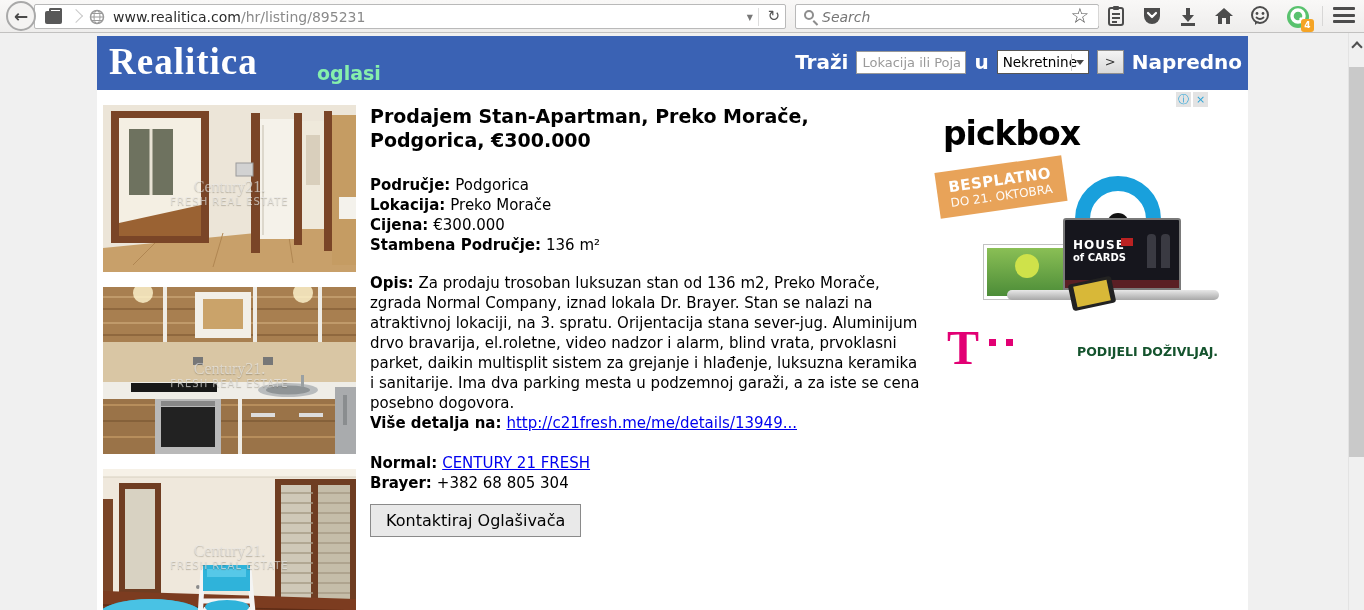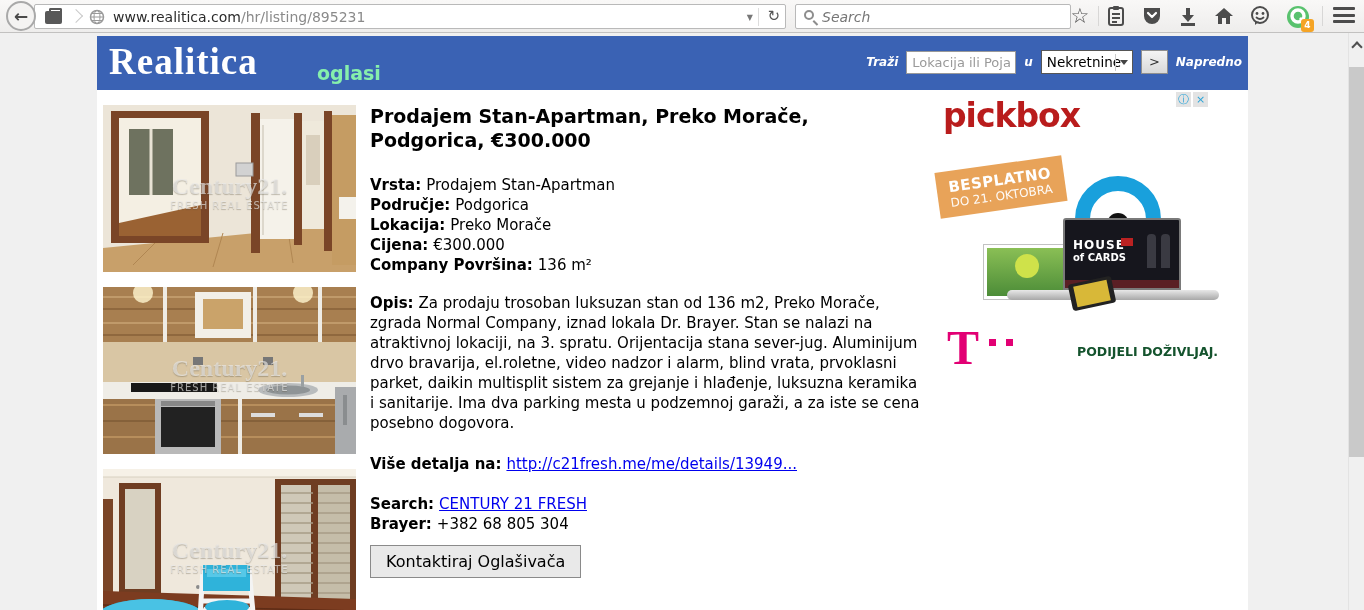--- a/index.html
+++ b/index.html
@@ -18,21 +18,21 @@
   .briefcase:before { content:""; position:absolute; left:4px; top:-3px; width:9px; height:4px;
                       border:2px solid #585858; border-bottom:none; border-radius:2px 2px 0 0; }
   .crumb-sep { position:absolute; left:36px; top:6px; width:10px; height:10px;
                border-top:1px solid #c9c9c9; border-right:1px solid #c9c9c9; transform:rotate(45deg); }
   .globe { position:absolute; left:54px; top:4px; }
   .url-text { position:absolute; left:78px; top:4px; font-size:14px; color:#2b2b2b; white-space:nowrap; }
   .url-text .path { color:#8a8a8a; }
   .url-drop { position:absolute; right:32px; top:8px; font-size:8px; color:#777; }
   .url-sep  { position:absolute; right:26px; top:3px; width:1px; height:18px; background:#ddd; }
   .reload   { position:absolute; right:5px; top:2px; font-size:15px; color:#555; }
-  .searchbox { position:absolute; left:795px; top:4px; width:276px; height:25px; background:#fff;
+  .searchbox { position:absolute; left:795px; top:4px; width:304px; height:25px; background:#fff;
                border:1px solid #b9b9b9; border-radius:2px; }
   .mag { position:absolute; left:8px; top:5px; width:10px; height:10px; border:2px solid #8d8d8d; border-radius:50%; }
   .mag:after { content:""; position:absolute; left:8px; top:8px; width:6px; height:2px; background:#8d8d8d;
                transform:rotate(45deg); transform-origin:0 0; }
   .searchbox input { position:absolute; left:26px; top:2px; width:225px; height:19px; border:none; outline:none;
                      font-family:"DejaVu Sans",sans-serif; font-size:14px; font-style:italic; color:#444; background:transparent; }
   .searchbox input::placeholder { color:#777; font-style:italic; }
   .tb-icon { position:absolute; top:5px; width:24px; height:24px; text-align:center; }
   .tb-sep  { position:absolute; top:6px; width:1px; height:20px; background:#d8d7d6; }
   .star-glyph { font-size:21px; color:#4c4c4c; line-height:22px; }
@@ -46,50 +46,50 @@
   #scrollbar { position:absolute; right:0; top:0; width:16px; height:577px; background:#f0f0f0; border-left:1px solid #e3e3e3; }
   .sb-up { position:absolute; left:4px; top:10px; width:8px; height:8px;
            border-top:2px solid #4f4f4f; border-left:2px solid #4f4f4f; transform:rotate(45deg); }
   .sb-thumb { position:absolute; left:0; top:34px; width:16px; height:390px; background:#c9c9c9; }
 
   #site-header { position:absolute; left:97px; top:3px; width:1151px; height:54px; background:#3a62b4; }
   .logo { position:absolute; left:12px; top:4px; font-family:"Liberation Serif",serif; font-weight:bold;
           font-size:37px; color:#fff; letter-spacing:1px; }
   .logo-tag { position:absolute; left:220px; top:26px; font-size:19px; font-weight:bold; color:#86efac; }
   .hdr-search { position:absolute; right:6px; top:14px; display:flex; align-items:center; gap:8px; }
-  .hdr-label { color:#fff; font-weight:bold; font-size:12px;font-style:italic; }
+  .hdr-label { color:#fff; font-weight:bold; font-size:20px; }
   .hdr-input { width:110px; height:23px; border:1px solid #999; font-size:13px; padding:0 5px;
                font-family:"DejaVu Sans",sans-serif; color:#444; }
   .hdr-input::placeholder { color:#9a9a9a; }
   .hdr-select { position:relative; width:92px; height:24px; background:#fff; border:1px solid #555;
                 font-size:13.5px; color:#000; line-height:22px; padding-left:5px; }
   .hdr-select .chev { position:absolute; right:4px; top:9px; width:0; height:0;
                       border-left:4px solid transparent; border-right:4px solid transparent; border-top:5px solid #444; }
   .hdr-select .chev-sep { position:absolute; right:16px; top:3px; width:1px; height:17px; background:#ccc; }
   .go-btn { width:27px; height:24px; background:linear-gradient(#f4f4f4,#d9d9d9); border:1px solid #8f8f8f;
             font-size:13px; color:#333; text-align:center; line-height:22px; }
 
   #content { position:absolute; left:97px; top:57px; width:1151px; height:520px; background:#fff; overflow:hidden; }
 
   
   .photos { position:absolute; left:6px; top:15px; width:253px; }
   .photo { width:253px; height:167px; margin-bottom:15px; position:relative; overflow:hidden; background:#ddd; }
   .photo svg { display:block; }
   .wm { position:absolute; left:0; right:0; top:52%; transform:translateY(-50%); text-align:center;
         color:rgba(235,235,235,.65); text-shadow:0 1px 1px rgba(90,80,60,.35); pointer-events:none; }
-  .wm .l1 { font-size:24px; font-weight:bold; font-family:"Liberation Serif",serif; }
+  .wm .l1 { font-size:16px; font-weight:normal; font-family:"Liberation Serif",serif; }
   .wm .l2 { font-size:10px; letter-spacing:1px; }
 
   
   .main { position:absolute; left:273px; top:0; width:858px; }
   .ad-box { float:right; width:303px; height:300px; margin:2px 0 8px 0; position:relative; background:#fff; }
   .adchoices { position:absolute; right:20px; top:0; display:flex; gap:2px; }
   .adchoices span { width:15px; height:15px; background:#e3e3e3; color:#2aa4d8; font-size:11px;
                     line-height:15px; text-align:center; display:inline-block; }
-  .pickbox { position:absolute; left:18px; top:4px; font-size:33px; font-weight:bold; color:#b91c1c; letter-spacing:-1px; }
+  .pickbox { position:absolute; left:18px; top:22px; font-size:33px; font-weight:bold; color:#000000; letter-spacing:-1px; }
   .ad-badge { position:absolute; left:12px; top:72px; background:#e8a359; color:#fff; padding:7px 12px;
               transform:rotate(-8deg); text-align:left; }
   .ad-badge .b1 { font-size:15px; font-weight:bold; letter-spacing:.5px; }
   .ad-badge .b2 { font-size:12px; opacity:.95; }
   .mascot { position:absolute; left:150px; top:84px; width:86px; height:86px; border:15px solid #19a0dc;
             border-radius:50%; background:#fff; z-index:1; }
   .mascot:after { content:""; position:absolute; left:17px; top:22px; width:22px; height:22px; background:#111; border-radius:50%; }
   .tablet { position:absolute; left:58px; top:152px; width:88px; height:56px; background:#fff;
             border:1px solid #c2c2c2; z-index:2; padding:3px; }
   .tablet .scene { width:100%; height:100%; background:linear-gradient(#8abf55,#4c8c38); position:relative; }
@@ -113,21 +113,21 @@
   .ad-tagline { position:absolute; left:152px; top:252px; font-size:12.5px; font-weight:bold; color:#14532d; z-index:6; }
 
   .title { margin:14px 0 0 0; font-size:19px; font-weight:bold; line-height:24px; color:#000; }
   .fields { margin-top:23px; }
   .field-row { font-size:15px; line-height:20px; color:#000; }
   .field-row b { font-weight:bold; }
   .field-row .val { margin-left:5px; }
   .desc { margin-top:18px; font-size:15px; line-height:20px; color:#000; }
   .desc .val { margin-left:5px; }
   .more-line, .adv-line, .tel-line { font-size:15px; line-height:20px; }
-  .more-line { margin-top:21px; }
+  .more-line { }
   .adv-line { margin-top:20px; }
   a.lnk { color:#0000ee; text-decoration:underline; margin-left:5px; cursor:pointer; }
   .contact-btn { margin-top:11px; padding:6px 15px; font-family:"DejaVu Sans",sans-serif; font-size:16px;
                  color:#000; background:#e9e9e9; border:1px solid #8a8a8a; cursor:pointer; }
 </style>
 </head>
 <body>
 
 <div id="toolbar">
   <div class="back-btn">←</div>
@@ -379,37 +379,36 @@
         <div class="phone">
             <i></i>
           </div>
         <div class="telekom"><span class="t">T</span><span class="dot"></span><span class="dot"></span></div>
         <div class="ad-tagline">PODIJELI DOŽIVLJAJ.</div>
       </div>
 
       <div class="title">Prodajem Stan-Apartman, Preko Morače, Podgorica, €300.000</div>
 
       <div class="fields">
-        <div class="field-row"><b>Vrsta:</b><span class="val">Prodajem Stan-Apartman</span></div>
         <div class="field-row"><b>Područje:</b><span class="val">Podgorica</span></div>
         <div class="field-row"><b>Lokacija:</b><span class="val">Preko Morače</span></div>
         <div class="field-row"><b>Cijena:</b><span class="val">€300.000</span></div>
-        <div class="field-row"><b>Company Površina:</b><span class="val">136 m²</span></div>
+        <div class="field-row"><b>Stambena Područje:</b><span class="val">136 m²</span></div>
       </div>
 
       <div class="desc">
         <b>Opis:</b><span class="val">Za prodaju trosoban luksuzan stan od 136 m2, Preko Morače, zgrada Normal Company, iznad lokala Dr. Brayer. Stan se nalazi na atraktivnoj lokaciji, na 3. spratu. Orijentacija stana sever-jug. Aluminijum drvo bravarija, el.roletne, video nadzor i alarm, blind vrata, prvoklasni parket, daikin multisplit sistem za grejanje i hlađenje, luksuzna keramika i sanitarije. Ima dva parking mesta u podzemnoj garaži, a za iste se cena posebno dogovora.</span>
       </div>
 
       <div class="more-line">
         <b>Više detalja na:</b><a class="lnk">http://c21fresh.me/me/details/13949...</a>
       </div>
 
       <div class="adv-line">
-        <b>Search:</b><a class="lnk">CENTURY 21 FRESH</a>
+        <b>Normal:</b><a class="lnk">CENTURY 21 FRESH</a>
       </div>
       <div class="tel-line">
         <b>Brayer:</b><span class="val" style="margin-left:5px;">+382 68 805 304</span>
       </div>
 
       <button class="contact-btn">Kontaktiraj Oglašivača</button>
     </div>
   </div>
 
   <div id="scrollbar">

